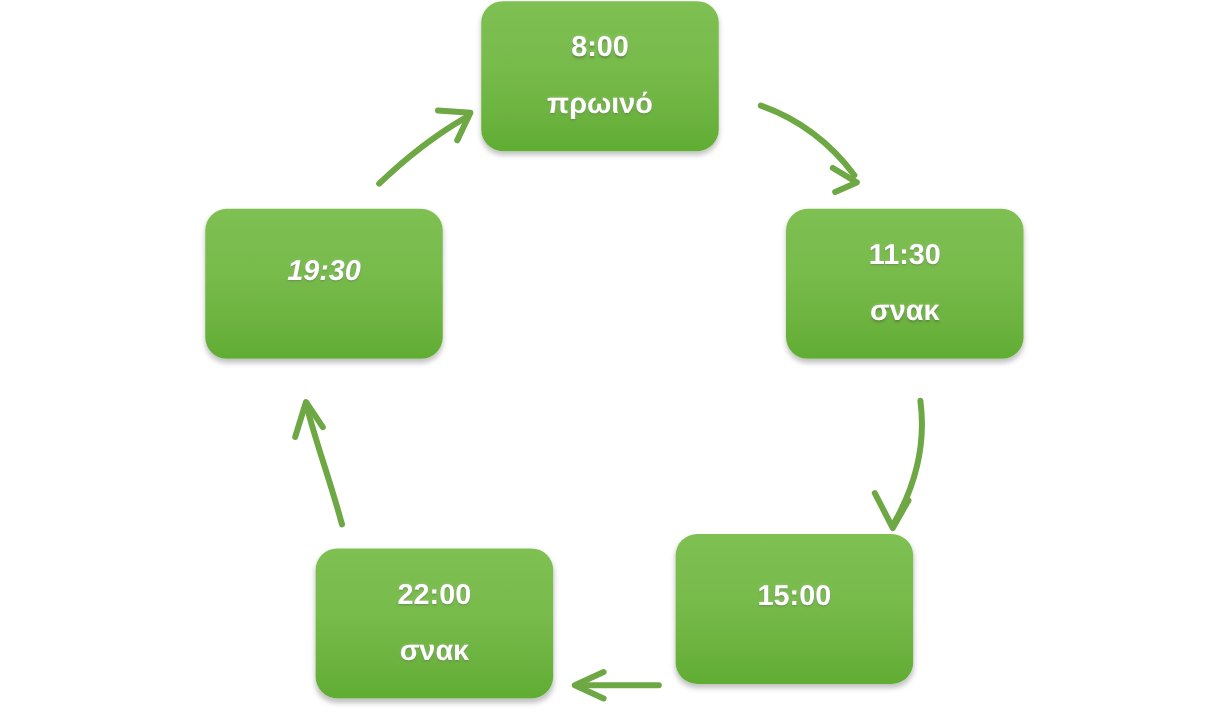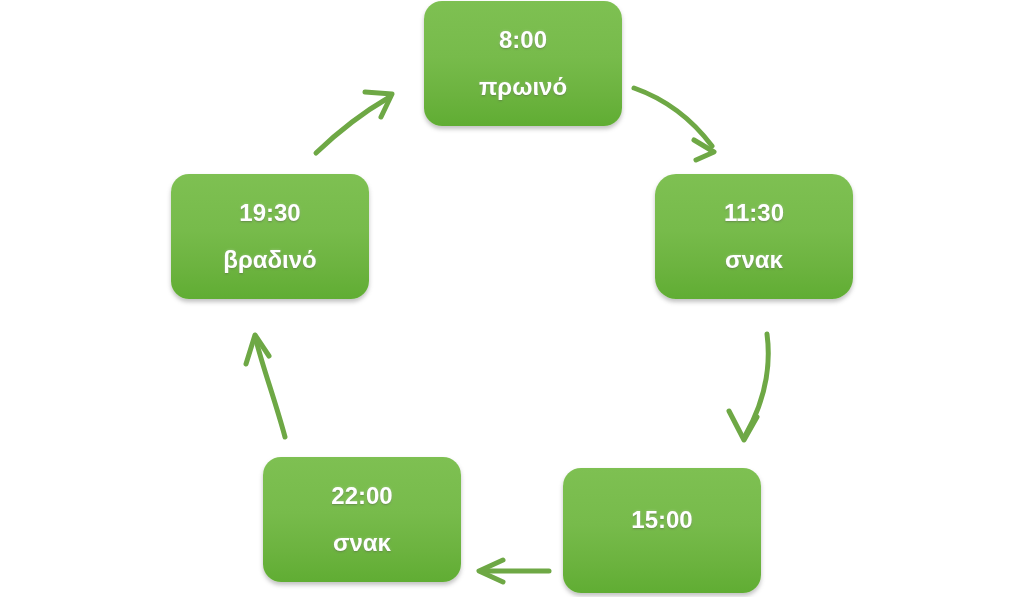--- a/index.html
+++ b/index.html
@@ -33,25 +33,25 @@
     font-weight: bold;
     font-size: 24px;
     line-height: 1.1;
     text-shadow: 0 1px 2px rgba(60,90,40,0.55), 0 0 3px rgba(255,255,255,0.35);
     text-align: center;
     white-space: nowrap;
   }
   .node-time { margin-bottom: 20px; }
 
   
-  #node-breakfast { left: 424px; top: 1px; }
-  #node-snack-morning { left: 655px; top: 174px; border-radius: 21px; }
-  #node-lunch { left: 563px; top: 468px; gap: 32px; }
+  #node-breakfast { left: 401px; top: 1px; }
+  #node-snack-morning { left: 655px; top: 174px; }
+  #node-lunch { left: 563px; top: 445px; gap: 32px; }
   #node-snack-evening { left: 263px; top: 457px; }
-  #node-dinner { left: 171px; top: 174px; }
+  #node-dinner { left: 171px; top: 174px; font-style: italic; }
 
   #arrow-layer {
     position: absolute;
     left: 0; top: 0;
     width: 1024px;
     height: 597px;
     pointer-events: none;
   }
 </style>
 </head>
@@ -104,16 +104,15 @@
     <div class="node-time">15:00</div>
   </div>
 
   <div class="node" id="node-snack-evening">
     <div class="node-time">22:00</div>
     <div class="node-label">σνακ</div>
   </div>
 
   <div class="node" id="node-dinner">
     <div class="node-time">19:30</div>
-    <div class="node-label">βραδινό</div>
   </div>
 
 </div>
 
 </body></html>

